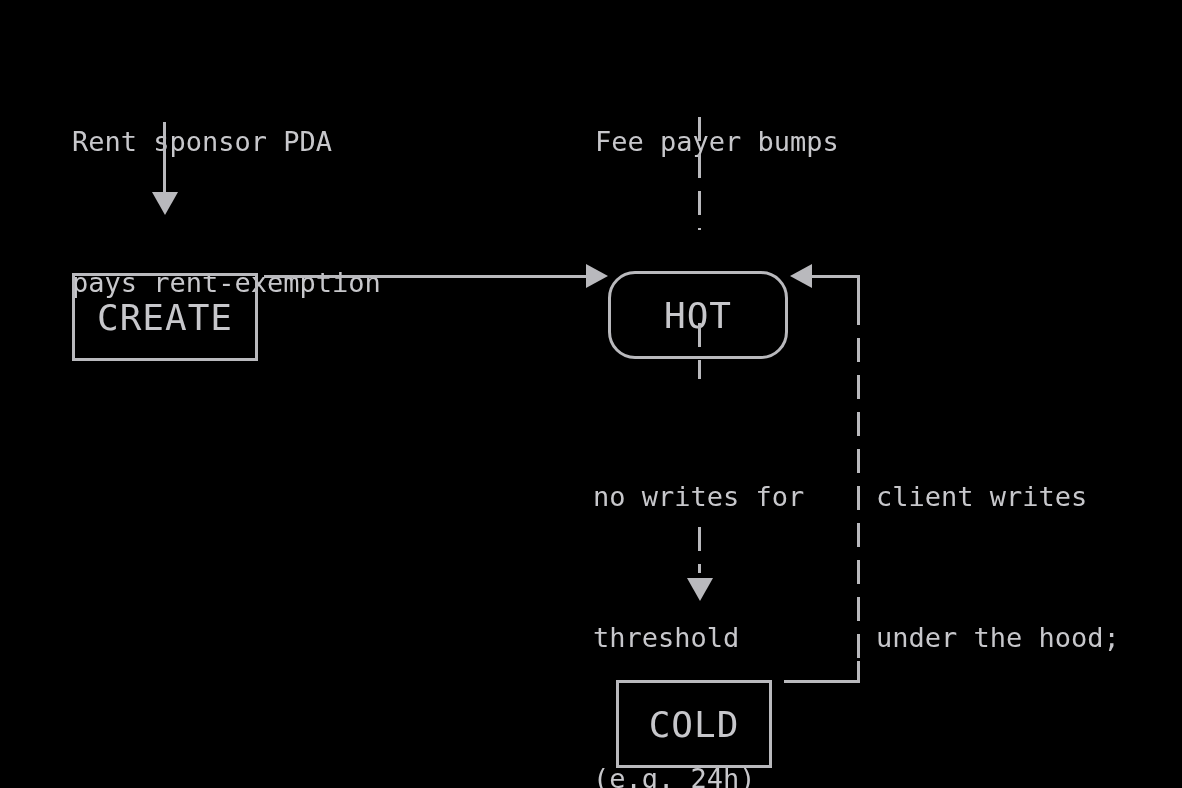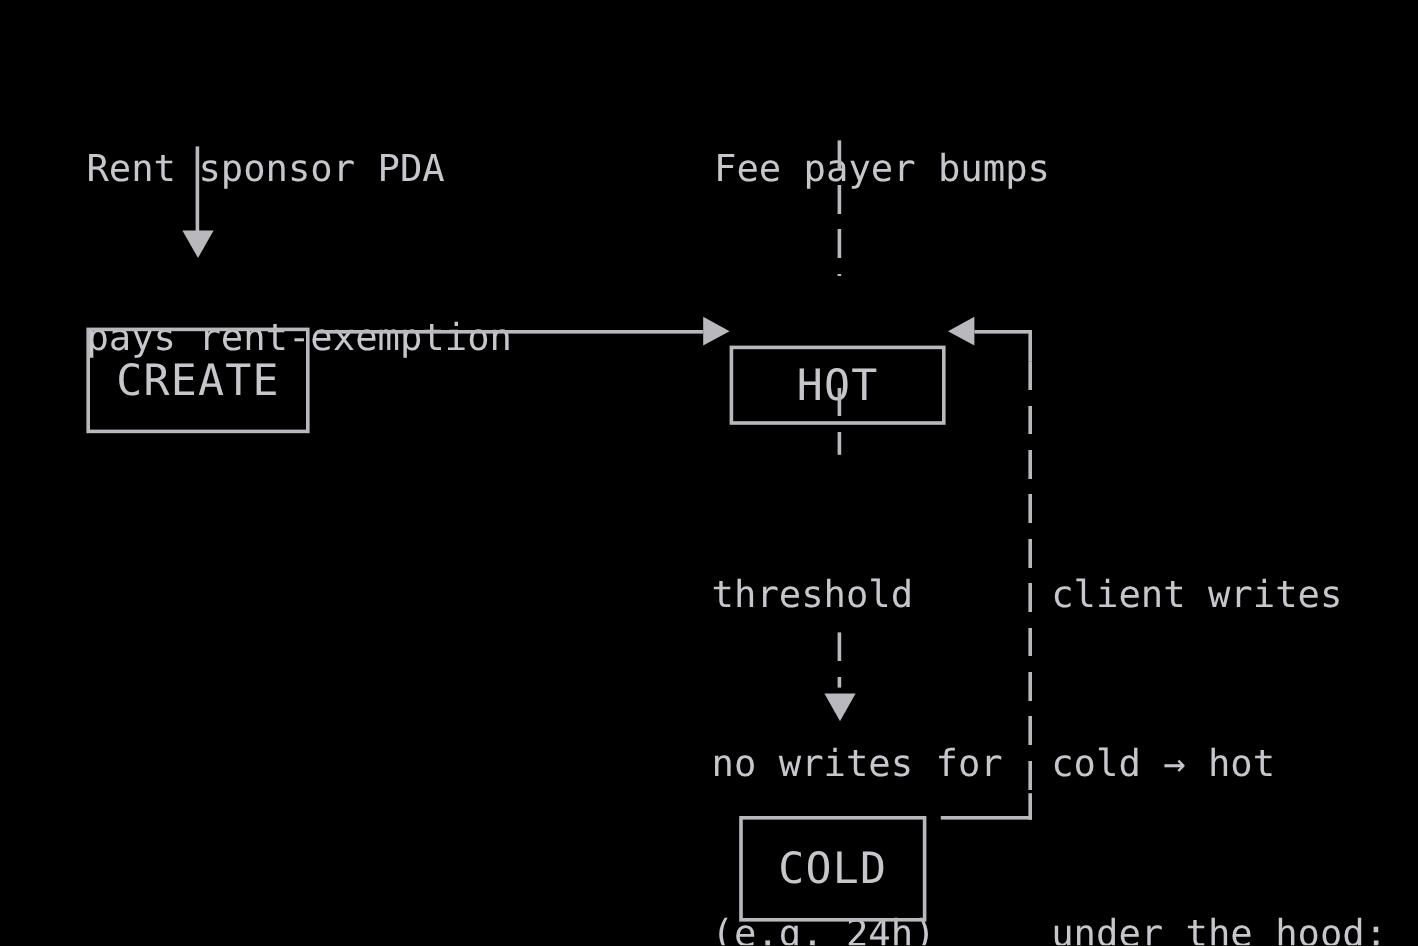--- a/index.html
+++ b/index.html
@@ -13,21 +13,21 @@
     position: relative;
     width: 1182px;
     height: 788px;
     background: var(--bg);
     overflow: hidden;
     font-family: "DejaVu Sans Mono", "Liberation Mono", monospace;
     color: var(--text);
   }
   .ann {
     position: absolute;
-    font-size: 31px;
+    font-size: 27px;
     line-height: 47px;
     white-space: pre;
     color: var(--text);
   }
   .node {
     position: absolute;
     border: 3px solid var(--line);
     background: transparent;
     display: flex;
     align-items: center;
@@ -91,45 +91,44 @@
 
   <div class="hline" style="left:264px; top:275px; width:322px; height:3px;"></div>
   <div class="arrow-right" style="left:586px; top:264px;"></div>
 
   <div class="ann" style="left:595px; top:24px;">
     <div>Fee payer bumps</div>
   </div>
 
   <div class="vdash" style="left:698px; top:117px; height:113px;"></div>
 
-  <div class="node" style="left:608px; top:248px; width:180px; height:66px;">
+  <div class="node" style="left:608px; top:231px; width:180px; height:88px;border-radius:27px;">
     <span>HOT</span>
   </div>
 
   <div class="vdash" style="left:698px; top:323px; height:56px;"></div>
   <div class="ann" style="left:593px; top:379px;">
+    <div>no writes for</div>
     <div>threshold</div>
-    <div>no writes for</div>
     <div>(e.g. 24h)</div>
   </div>
   <div class="vdash" style="left:698px; top:527px; height:46px;"></div>
   <div class="arrow-down" style="left:687px; top:578px;"></div>
 
   <div class="node" style="left:616px; top:640px; width:156px; height:88px;">
     <span>COLD</span>
   </div>
 
   <div class="hline" style="left:784px; top:680px; width:76px; height:3px;"></div>
   <div class="vline" style="left:857px; top:661px; width:3px; height:22px;"></div>
   <div class="vdash" style="left:857px; top:301px; height:360px;"></div>
   <div class="vline" style="left:857px; top:275px; width:3px; height:26px;"></div>
   <div class="hline" style="left:812px; top:275px; width:48px; height:3px;"></div>
   <div class="arrow-left" style="left:790px; top:264px;"></div>
 
   <div class="ann" style="left:876px; top:379px;">
     <div>client writes</div>
-    <div>cold → hot</div>
     <div>under the hood;</div>
     
     
   </div>
 
 </div>
 
 </body></html>

